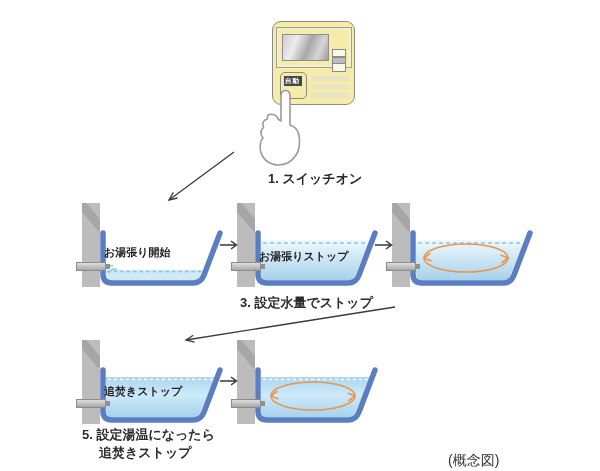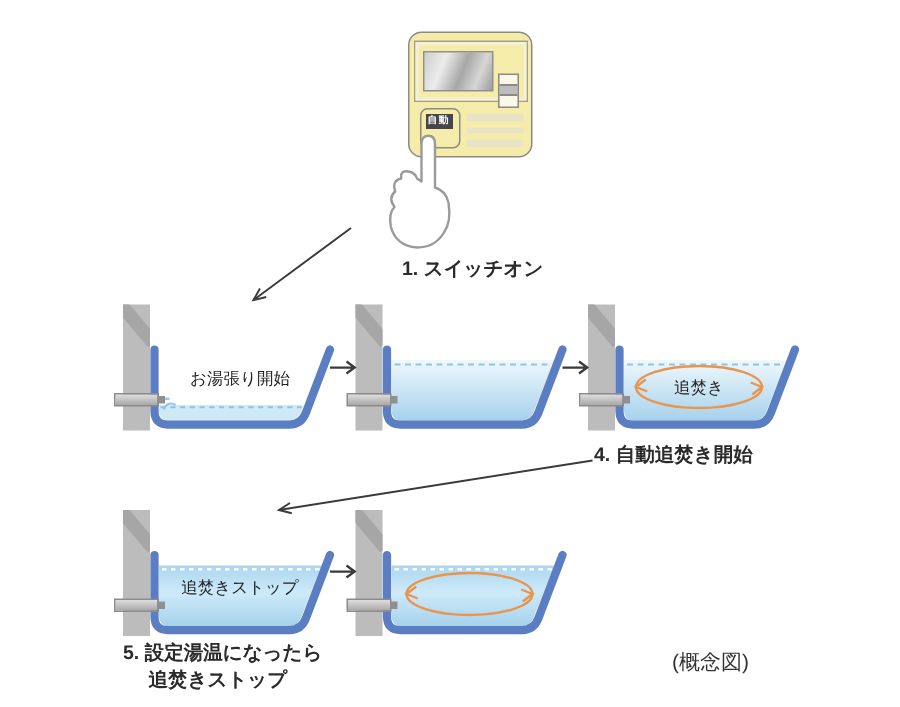--- a/index.html
+++ b/index.html
@@ -31,21 +31,21 @@
     border:1.5px solid #8a8a8a;border-radius:5px;
   }
   .auto-label{
     position:absolute;left:2.5px;top:2.5px;width:18px;height:10px;background:#45454d;
     color:#fff;font-size:6.5px;font-weight:bold;line-height:10px;text-align:center;letter-spacing:1px;
   }
   .panel-line{position:absolute;left:38px;width:38px;height:4.5px;background:#e9e3c6;}
   
   .step-label{font-size:13px;font-weight:bold;white-space:nowrap;color:#2b2b2b;z-index:6;}
   .step-label .l2{padding-left:17px;}
-  .tub-text{font-size:11px;font-weight:normal;text-align:center;white-space:nowrap;color:#222;z-index:5;}
+  .tub-text{font-size:11px;font-weight:bold;white-space:nowrap;color:#222;z-index:5;}
   .caption{font-size:14px;color:#333;white-space:nowrap;}
   
   .pillar{width:18px;height:84px;background:#bcbcbc;overflow:hidden;z-index:1;}
   .pillar-stripe{position:absolute;top:8px;left:-8px;width:34px;height:9px;background:#a6a6a6;transform:rotate(50deg);}
   .faucet{height:7px;width:28px;background:linear-gradient(#dedede,#a8a8a8);border:1px solid #8b8b8b;z-index:3;}
   .faucet-tip{position:absolute;left:28px;top:1px;width:5px;height:5px;background:#8f8f8f;z-index:3;}
   .tub-svg{z-index:2;}
   .flow-arrow{z-index:4;}
 </style>
 </head>
@@ -114,20 +114,22 @@
     <div class="pillar-stripe"></div>
   </div>
   <div class="abs faucet" style="left:231px;top:262px">
     <div class="faucet-tip"></div>
   </div>
   <svg class="abs tub-svg" style="left:251px;top:226px" width="136" height="64" viewBox="0 0 136 64">
     <path d="M10 14 L10 47 Q10 54.5 17 54.5 L96 54.5 Q102.5 54.5 104.8 48.5 L118.5 14 Z" fill="url(#waterGrad)"></path>
     <path d="M12 17 L117 17" stroke="#8cc5e5" stroke-width="1.4" stroke-dasharray="4 3" fill="none"></path>
     <path d="M7 7 L7 48 Q7 57 16 57 L97 57 Q105 57 108 49 L124 7" fill="none" stroke="#5b7ec2" stroke-width="5.5" stroke-linecap="round" stroke-linejoin="round"></path>
   </svg>
+  <div class="abs tub-text" style="left:259px;top:249px;width:112px">お湯張りストップ</div>
+  <div class="abs step-label" style="left:240px;top:294px">3. 設定水量でストップ</div>
   <svg class="abs flow-arrow" style="left:374px;top:239px" width="20" height="12" viewBox="0 0 20 12">
     <path d="M1 6 L16 6 M12 2 L17.5 6 L12 10" stroke="#3a3a3a" stroke-width="1.5" fill="none"></path>
   </svg>
 
   <div class="abs pillar" style="left:392px;top:203px">
     <div class="pillar-stripe"></div>
   </div>
   <div class="abs faucet" style="left:386px;top:262px">
     <div class="faucet-tip"></div>
   </div>
@@ -135,22 +137,20 @@
     <path d="M10 14 L10 47 Q10 54.5 17 54.5 L96 54.5 Q102.5 54.5 104.8 48.5 L118.5 14 Z" fill="url(#waterGrad)"></path>
     <path d="M12 17 L117 17" stroke="#8cc5e5" stroke-width="1.4" stroke-dasharray="4 3" fill="none"></path>
     <path d="M7 7 L7 48 Q7 57 16 57 L97 57 Q105 57 108 49 L124 7" fill="none" stroke="#5b7ec2" stroke-width="5.5" stroke-linecap="round" stroke-linejoin="round"></path>
   </svg>
   <svg class="abs" style="left:421px;top:242px;z-index:4" width="90" height="32" viewBox="0 0 90 32">
     <path d="M87 16 A42 14 0 0 0 3 16" fill="none" stroke="#e8964f" stroke-width="1.6"></path>
     <path d="M3 16 A42 14 0 0 0 87 16" fill="none" stroke="#e8964f" stroke-width="1.6"></path>
     <path d="M9.5 11 L3 16 L10.5 19" fill="none" stroke="#e8964f" stroke-width="1.6"></path>
     <path d="M80.5 21 L87 16 L79.5 13" fill="none" stroke="#e8964f" stroke-width="1.6"></path>
   </svg>
-  <div class="abs tub-text" style="left:421px;top:251px;width:90px">追焚き</div>
-  <div class="abs step-label" style="left:396px;top:294px">4. 自動追焚き開始</div>
 
   <svg class="abs flow-arrow" style="left:180px;top:302px" width="218" height="44" viewBox="0 0 218 44">
     <path d="M215 5 L6 38" stroke="#3a3a3a" stroke-width="1.3" fill="none"></path>
     <path d="M13.3 33.3 L6 38 L14.5 40.2" stroke="#3a3a3a" stroke-width="1.3" fill="none"></path>
   </svg>
 
   <div class="abs pillar" style="left:82px;top:340px">
     <div class="pillar-stripe"></div>
   </div>
   <div class="abs faucet" style="left:76px;top:399px">
@@ -181,15 +181,15 @@
     <path d="M12 16.5 L117 16.5" stroke="#ffffff" stroke-width="1.6" stroke-dasharray="3 3" fill="none"></path>
     <path d="M7 7 L7 48 Q7 57 16 57 L97 57 Q105 57 108 49 L124 7" fill="none" stroke="#5b7ec2" stroke-width="5.5" stroke-linecap="round" stroke-linejoin="round"></path>
   </svg>
   <svg class="abs" style="left:268px;top:380px;z-index:4" width="90" height="32" viewBox="0 0 90 32">
     <path d="M87 16 A42 14 0 0 0 3 16" fill="none" stroke="#e8964f" stroke-width="1.6"></path>
     <path d="M3 16 A42 14 0 0 0 87 16" fill="none" stroke="#e8964f" stroke-width="1.6"></path>
     <path d="M9.5 11 L3 16 L10.5 19" fill="none" stroke="#e8964f" stroke-width="1.6"></path>
     <path d="M80.5 21 L87 16 L79.5 13" fill="none" stroke="#e8964f" stroke-width="1.6"></path>
   </svg>
 
-  <div class="abs caption" style="left:448px;top:433px">(概念図)</div>
+  <div class="abs caption" style="left:448px;top:452px">(概念図)</div>
 
 </div>
 
 </body></html>

